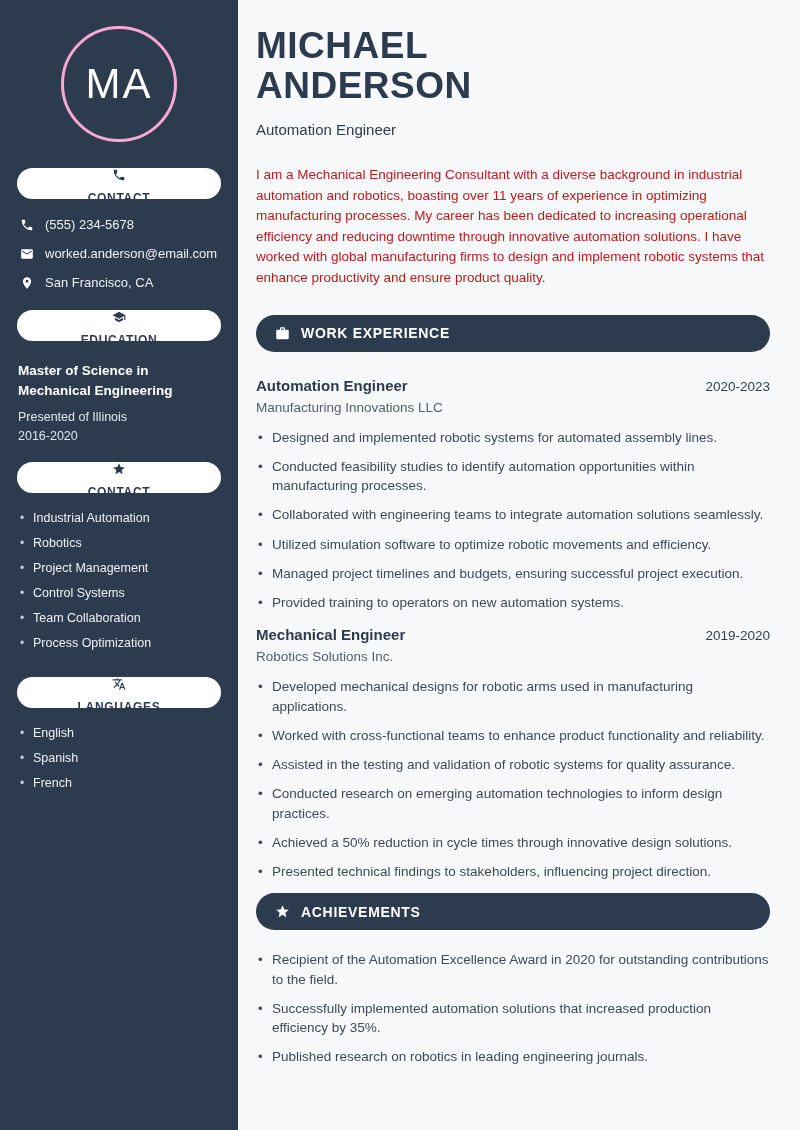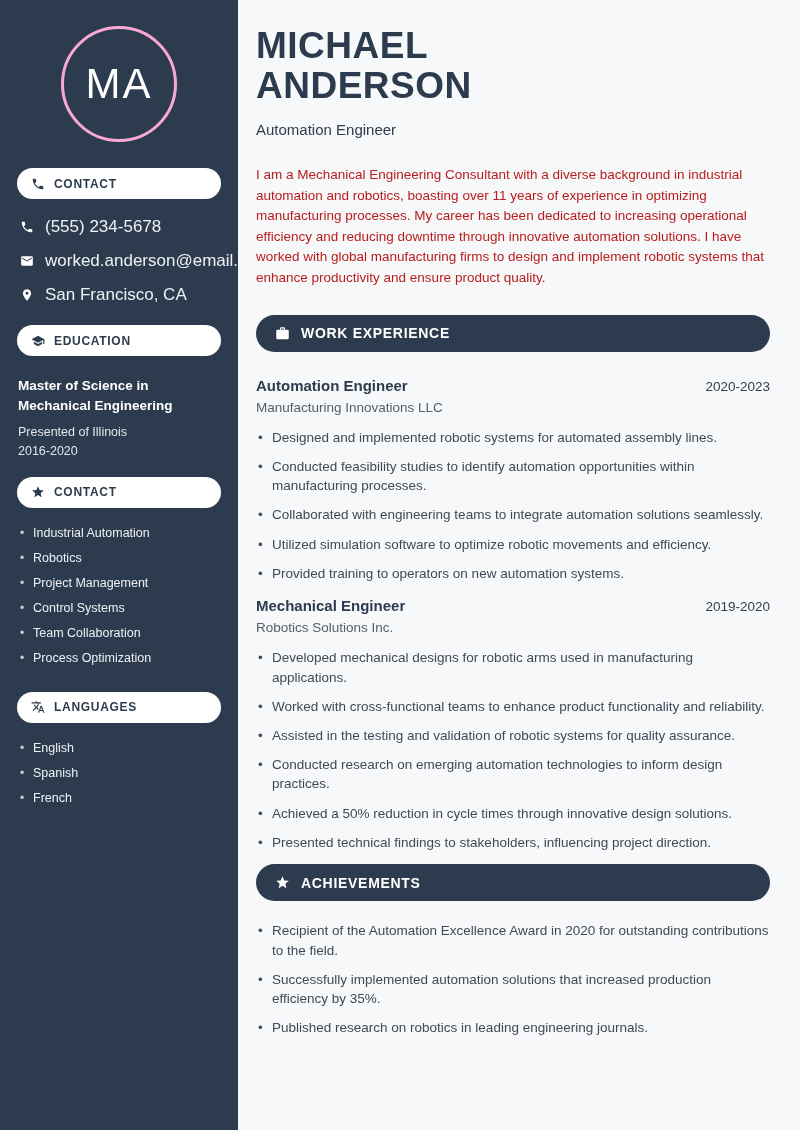--- a/index.html
+++ b/index.html
@@ -32,28 +32,28 @@
     font-size: 42px; letter-spacing: 2px; color: #ffffff; font-weight: 400;
   }
   .side-pill {
     margin: 0 17px 16px 17px;
     background: #ffffff;
     color: var(--sidebar-bg, #2d3b4e);
     border-radius: 16px;
     height: 31px;
     display: flex; align-items: center; gap: 9px;
     padding: 0 14px;
-    font-size: 12px; font-weight: 700; letter-spacing: .7px;
+    font-size: 12px; font-weight: 700; letter-spacing: .7px; flex-direction: column;
   }
   .side-pill svg { width: 14px; height: 14px; flex: 0 0 14px; }
   .contact-list { padding: 2px 18px 6px 20px; }
   .contact-row {
     display: flex; align-items: center; gap: 11px;
     margin-bottom: 14px;
-    font-size: 17px; color: #eef1f4;
+    font-size: 13px; color: #eef1f4;
   }
   .contact-row svg { width: 14px; height: 14px; flex: 0 0 14px; fill: #ffffff; }
   .edu-block { padding: 4px 18px 10px 18px; }
   .edu-degree { font-size: 13.5px; font-weight: 700; color: #ffffff; line-height: 1.45; margin-bottom: 8px; }
   .edu-school, .edu-years { font-size: 12.5px; color: #e2e6ea; line-height: 1.5; }
   .side-list { list-style: none; padding: 2px 18px 10px 20px; }
   .side-list li {
     position: relative;
     padding-left: 13px;
     font-size: 12.5px; color: #eef1f4;
@@ -222,20 +222,21 @@
     <div class="job-head">
       <span class="job-role">Automation Engineer</span>
       <span class="job-years">2020-2023</span>
     </div>
     <div class="job-company">Manufacturing Innovations LLC</div>
     <ul class="bullets">
       <li>Designed and implemented robotic systems for automated assembly lines.</li>
       <li>Conducted feasibility studies to identify automation opportunities within manufacturing processes.</li>
       <li>Collaborated with engineering teams to integrate automation solutions seamlessly.</li>
       <li>Utilized simulation software to optimize robotic movements and efficiency.</li>
+      <li>Managed project timelines and budgets, ensuring successful project execution.</li>
       <li>Provided training to operators on new automation systems.</li>
     </ul>
 
     <div class="job-head" style="margin-top:14px;">
       <span class="job-role">Mechanical Engineer</span>
       <span class="job-years">2019-2020</span>
     </div>
     <div class="job-company">Robotics Solutions Inc.</div>
     <ul class="bullets">
       <li>Developed mechanical designs for robotic arms used in manufacturing applications.</li>

